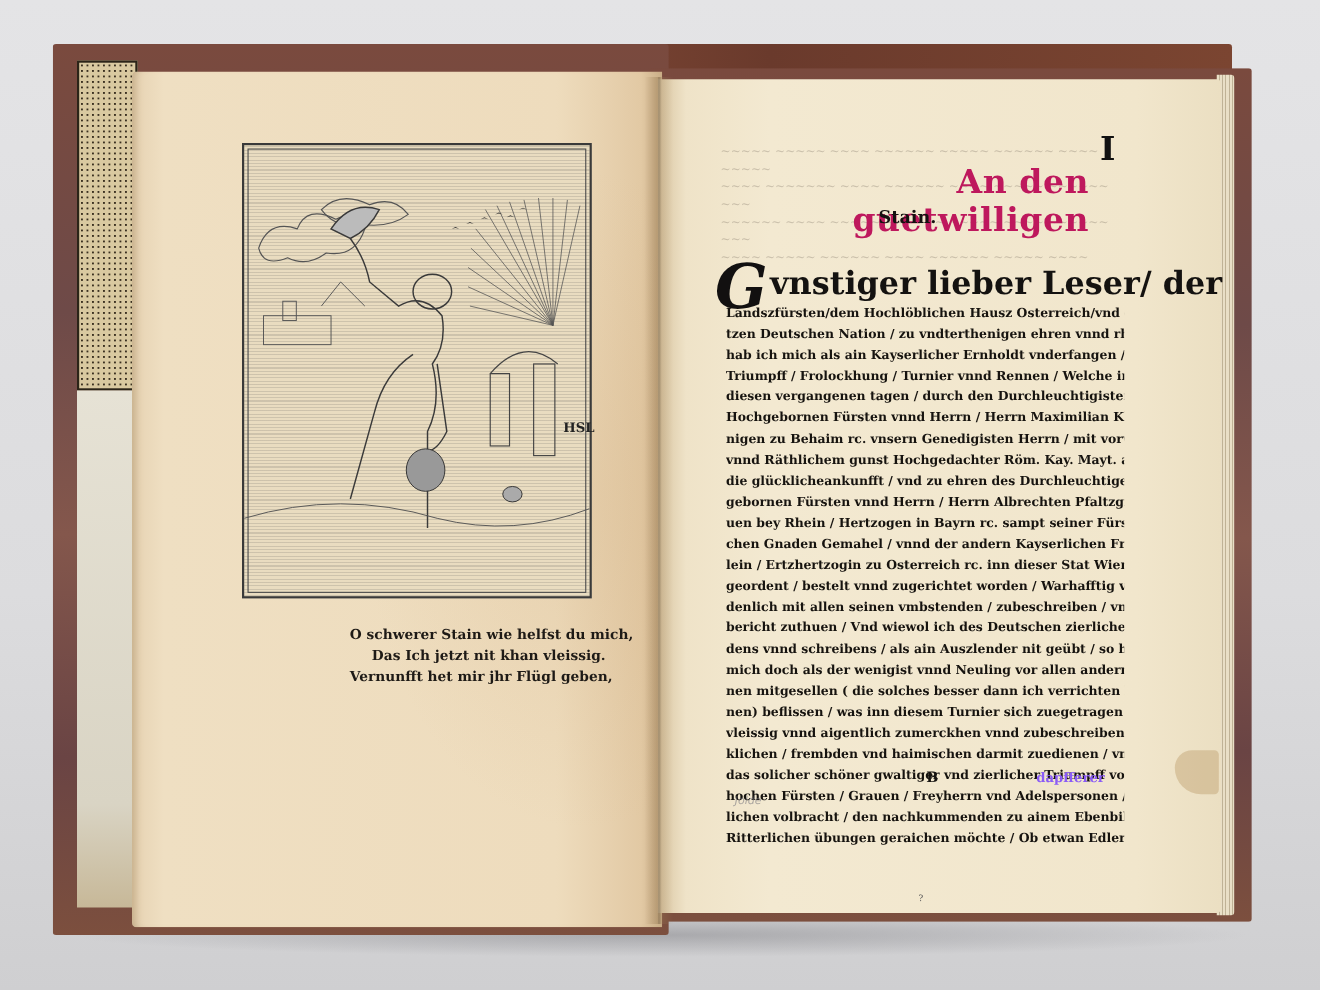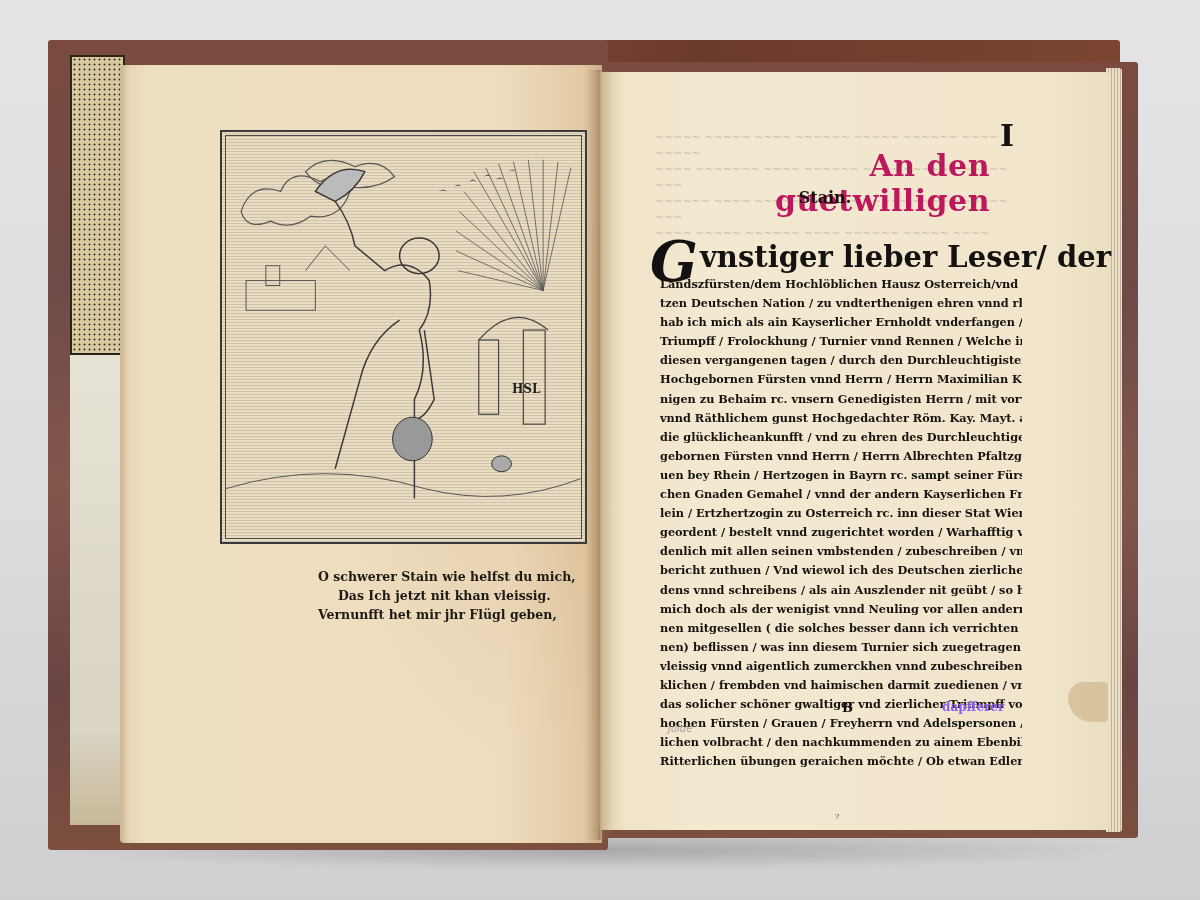--- a/index.html
+++ b/index.html
@@ -63,21 +63,21 @@
     position:absolute; left:1106px; top:68px; width:16px; height:764px;
     background: repeating-linear-gradient(90deg, #e9dfc7 0px, #e9dfc7 2px, #bfb296 2px, #bfb296 3px);
     border-radius:0 3px 3px 0;
   }
   .gutter {
     position:absolute; left:586px; top:70px; width:26px; height:770px;
     background: linear-gradient(90deg, rgba(0,0,0,0) 0%, rgba(140,110,70,0.35) 45%, rgba(90,70,45,0.45) 50%, rgba(160,130,90,0.25) 60%, rgba(0,0,0,0) 100%);
   }
   
   .woodcut {
-    position:absolute; left:220px; top:130px; width:367px; height:414px;
+    position:absolute; left:220px; top:130px; width:318px; height:414px;
     border:2px solid #3a3a3a; box-sizing:border-box;
     background:
       repeating-linear-gradient(0deg, rgba(80,80,80,0.18) 0px, rgba(80,80,80,0.18) 1px, rgba(0,0,0,0) 1px, rgba(0,0,0,0) 3px),
       #e9dcc0;
     outline:1px solid #4a4a4a; outline-offset:-6px;
   }
   .woodcut svg { position:absolute; left:0; top:0; width:100%; height:100%; }
   .woodcut .monogram {
     position:absolute; left:290px; top:250px; font-size:12px; color:#222; font-weight:bold;
   }

